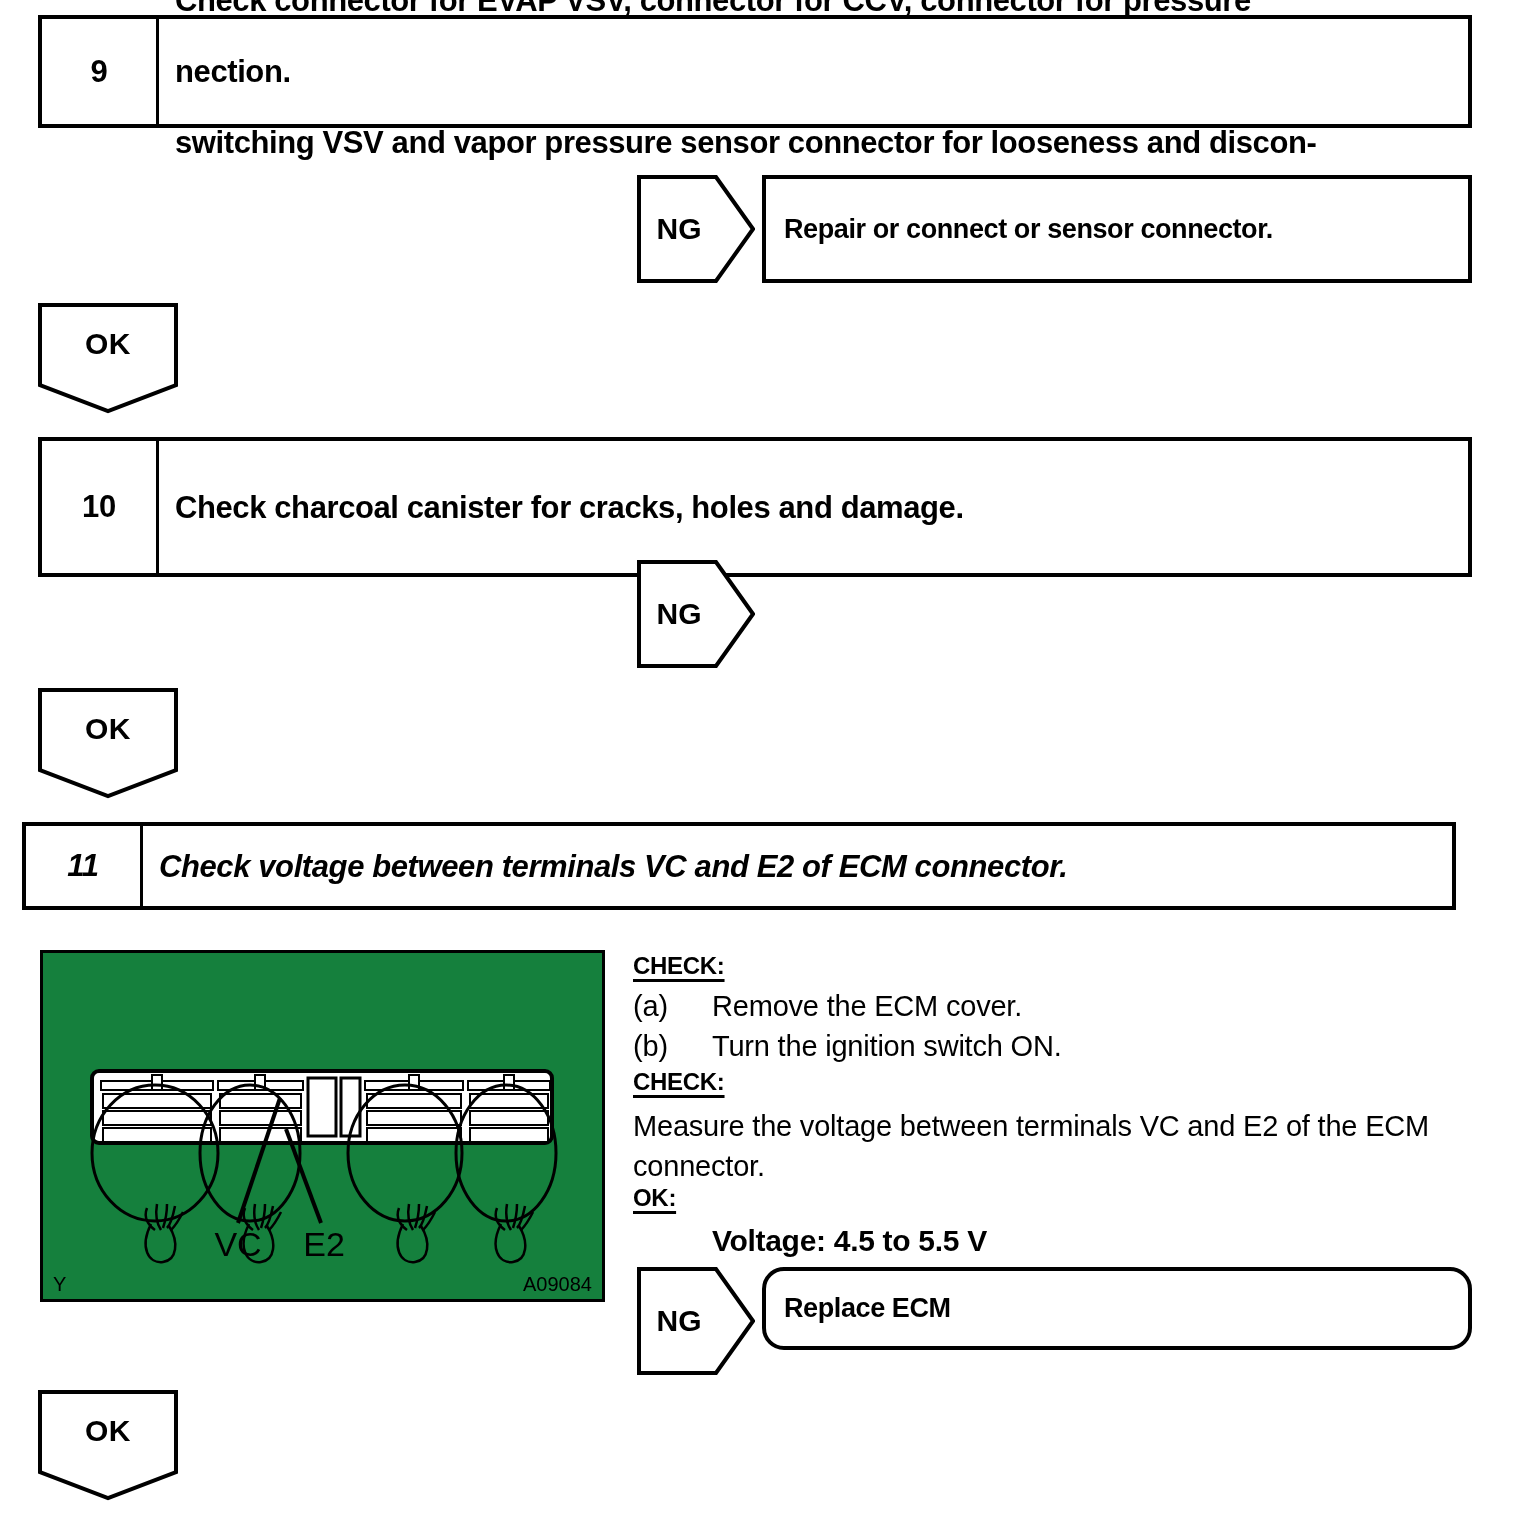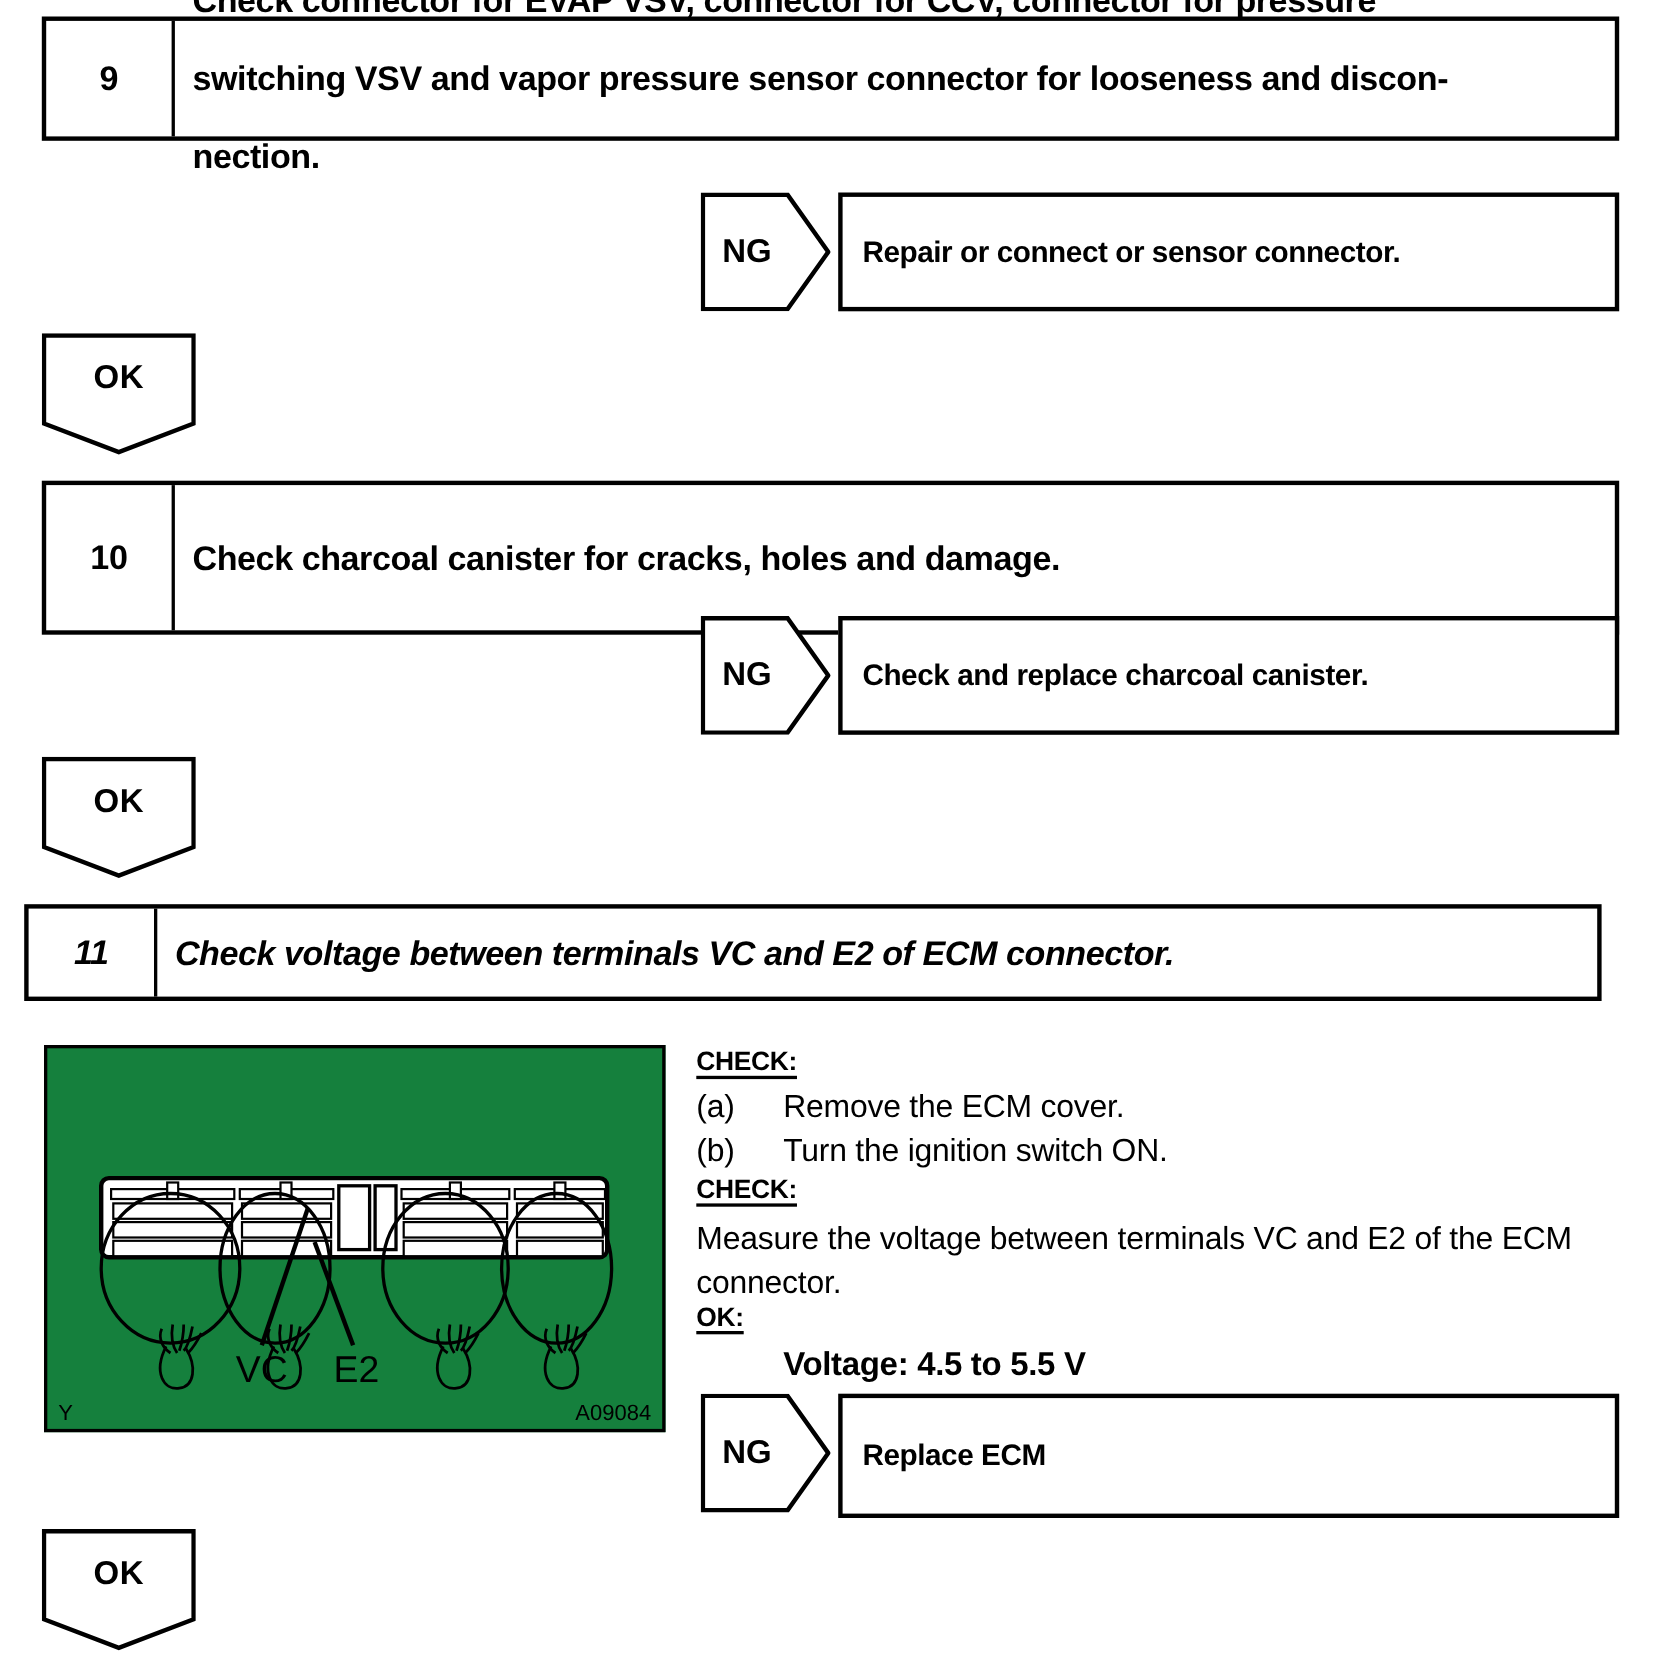--- a/index.html
+++ b/index.html
@@ -63,22 +63,22 @@
 </style>
 </head>
 <body>
 
 <div class="page">
 
   <div class="abs step-box" style="left:38px;top:15px;width:1434px;height:113px;">
     <div class="step-num">9</div>
     <div class="step-title">
       <div class="line">Check connector for EVAP VSV, connector for CCV, connector for pressure</div>
+      <div class="line">nection.</div>
       <div class="line">switching VSV and vapor pressure sensor connector for looseness and discon-</div>
-      <div class="line">nection.</div>
     </div>
   </div>
 
   <div class="abs ng-marker" style="left:637px;top:175px;">
     <svg viewBox="0 0 118 108">
       <polygon points="2,2 79,2 116,54 79,106 2,106" fill="#fff" stroke="#000" stroke-width="4"></polygon>
     </svg>
     <span class="lbl">NG</span>
   </div>
   <div class="abs result-box" style="left:762px;top:175px;width:710px;height:108px;">
@@ -97,23 +97,20 @@
     <div class="step-title">
       <div class="line">Check charcoal canister for cracks, holes and damage.</div>
     </div>
   </div>
 
   <div class="abs ng-marker" style="left:637px;top:560px;">
     <svg viewBox="0 0 118 108">
       <polygon points="2,2 79,2 116,54 79,106 2,106" fill="#fff" stroke="#000" stroke-width="4"></polygon>
     </svg>
     <span class="lbl">NG</span>
-  </div>
-  <div class="abs result-box" style="left:762px;top:560px;width:710px;height:108px;">
-    <span>Check and replace charcoal canister.</span>
   </div>
 
   <div class="abs ok-marker" style="left:38px;top:688px;">
     <svg viewBox="0 0 140 112">
       <polygon points="2,2 138,2 138,82 70,108 2,82" fill="#fff" stroke="#000" stroke-width="4"></polygon>
     </svg>
     <span class="lbl">OK</span>
   </div>
 
   <div class="abs step-box" style="left:22px;top:822px;width:1434px;height:88px;font-style:italic;">
@@ -205,21 +202,21 @@
   <div class="abs heading" style="left:633px;top:1184px;">OK:</div>
 
   <div class="abs spec" style="left:712px;top:1224px;">Voltage: 4.5 to 5.5 V</div>
 
   <div class="abs ng-marker" style="left:637px;top:1267px;">
     <svg viewBox="0 0 118 108">
       <polygon points="2,2 79,2 116,54 79,106 2,106" fill="#fff" stroke="#000" stroke-width="4"></polygon>
     </svg>
     <span class="lbl">NG</span>
   </div>
-  <div class="abs result-box" style="left:762px;top:1267px;width:710px;height:113px;">
+  <div class="abs result-box" style="left:762px;top:1267px;width:710px;height:83px;border-radius:22px;">
     <span>Replace ECM</span>
   </div>
 
   <div class="abs ok-marker" style="left:38px;top:1390px;">
     <svg viewBox="0 0 140 112">
       <polygon points="2,2 138,2 138,82 70,108 2,82" fill="#fff" stroke="#000" stroke-width="4"></polygon>
     </svg>
     <span class="lbl">OK</span>
   </div>
 

